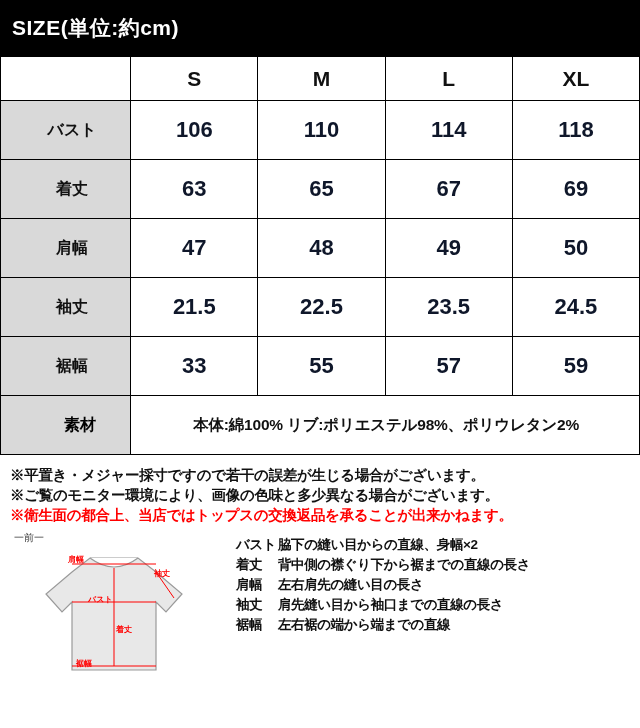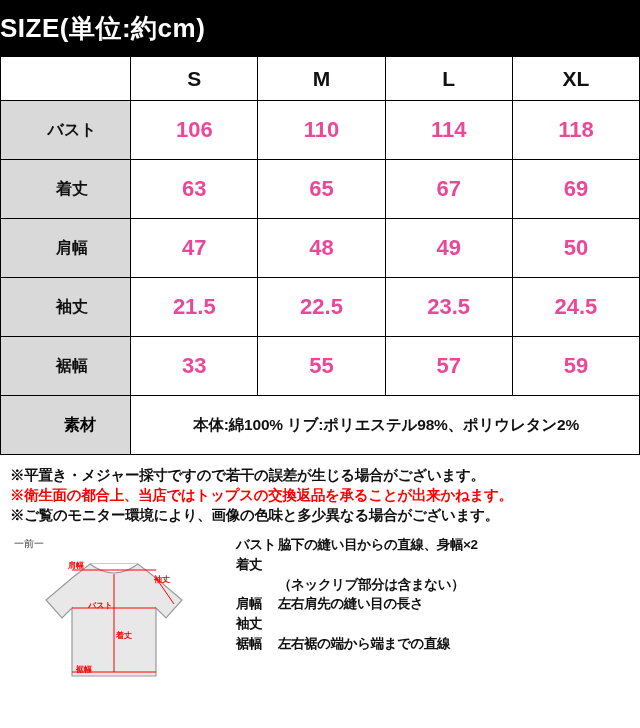--- a/index.html
+++ b/index.html
@@ -16,21 +16,22 @@
     overflow: hidden;
   }
 
   
   .header {
     background: #000000;
     color: #ffffff;
     height: 56px;
     display: flex;
     align-items: center;
-    font-size: 26px;
+    padding-left: 12px;
+    font-size: 21px;
     font-weight: bold;
     letter-spacing: 0.5px;
   }
 
   
   table.size-table {
     width: 640px;
     border-collapse: collapse;
     table-layout: fixed;
   }
@@ -55,21 +56,21 @@
     font-size: 16px;
     font-weight: bold;
     color: #111111;
     text-align: left;
     padding-left: 14px;
   }
   td.val-cell {
     background: #ffffff;
     font-size: 22px;
     font-weight: bold;
-    color: #ec4899;
+    color: #0f172a;
   }
   tr.material-row { height: 59px; }
   td.material-label {
     background: #d9d9d9;
     font-size: 16px;
     font-weight: bold;
     text-align: left;
     padding-left: 30px;
   }
   td.material-value {
@@ -103,21 +104,20 @@
   }
   .figure {
     width: 218px;
     position: relative;
     flex: 0 0 218px;
   }
   .fig-caption {
     font-size: 10px;
     color: #333333;
     margin-bottom: 1px;
-    margin-top: 6px;
   }
   .fig-box {
     position: relative;
     width: 200px;
     height: 132px;
   }
   .fig-box svg { display: block; }
   .fig-label {
     position: absolute;
     font-size: 8px;
@@ -221,22 +221,22 @@
 
       <tr class="material-row">
         <td class="material-label">素材</td>
         <td class="material-value" colspan="4">本体:綿100%  リブ:ポリエステル98%、ポリウレタン2%</td>
       </tr>
     </tbody>
   </table>
 
   <div class="notes">
     <div class="note">※平置き・メジャー採寸ですので若干の誤差が生じる場合がございます。</div>
+    <div class="note">※ご覧のモニター環境により、画像の色味と多少異なる場合がございます。</div>
     <div class="note red">※衛生面の都合上、当店ではトップスの交換返品を承ることが出来かねます。</div>
-    <div class="note">※ご覧のモニター環境により、画像の色味と多少異なる場合がございます。</div>
   </div>
 
   <div class="bottom">
 
     <div class="figure">
       <div class="fig-caption">一前一</div>
       <div class="fig-box">
         <svg width="200" height="132" viewBox="0 0 200 132">
 
           <polygon points="58,26 76,12 124,12 142,26 168,48 152,66 142,56 142,124 58,124 58,56 48,66 32,48" fill="#e8e8e8" stroke="#9a9a9a" stroke-width="1.2"></polygon>
@@ -257,28 +257,29 @@
       </div>
     </div>
 
     <div class="defs">
       <div class="def-row">
         <span class="def-term">バスト</span>
         <span class="def-desc">脇下の縫い目からの直線、身幅×2</span>
       </div>
       <div class="def-row">
         <span class="def-term">着丈</span>
-      </div>
-      <div class="def-sub">（ネックリブ部分は含まない）</div>
+        <span class="def-desc">背中側の襟ぐり下から裾までの直線の長さ</span>
+      </div>
       <div class="def-row">
         <span class="def-term">肩幅</span>
         <span class="def-desc">左右肩先の縫い目の長さ</span>
       </div>
       <div class="def-row">
         <span class="def-term">袖丈</span>
+        <span class="def-desc">肩先縫い目から袖口までの直線の長さ</span>
       </div>
       <div class="def-row">
         <span class="def-term">裾幅</span>
         <span class="def-desc">左右裾の端から端までの直線</span>
       </div>
     </div>
 
   </div>
 
 </div>

